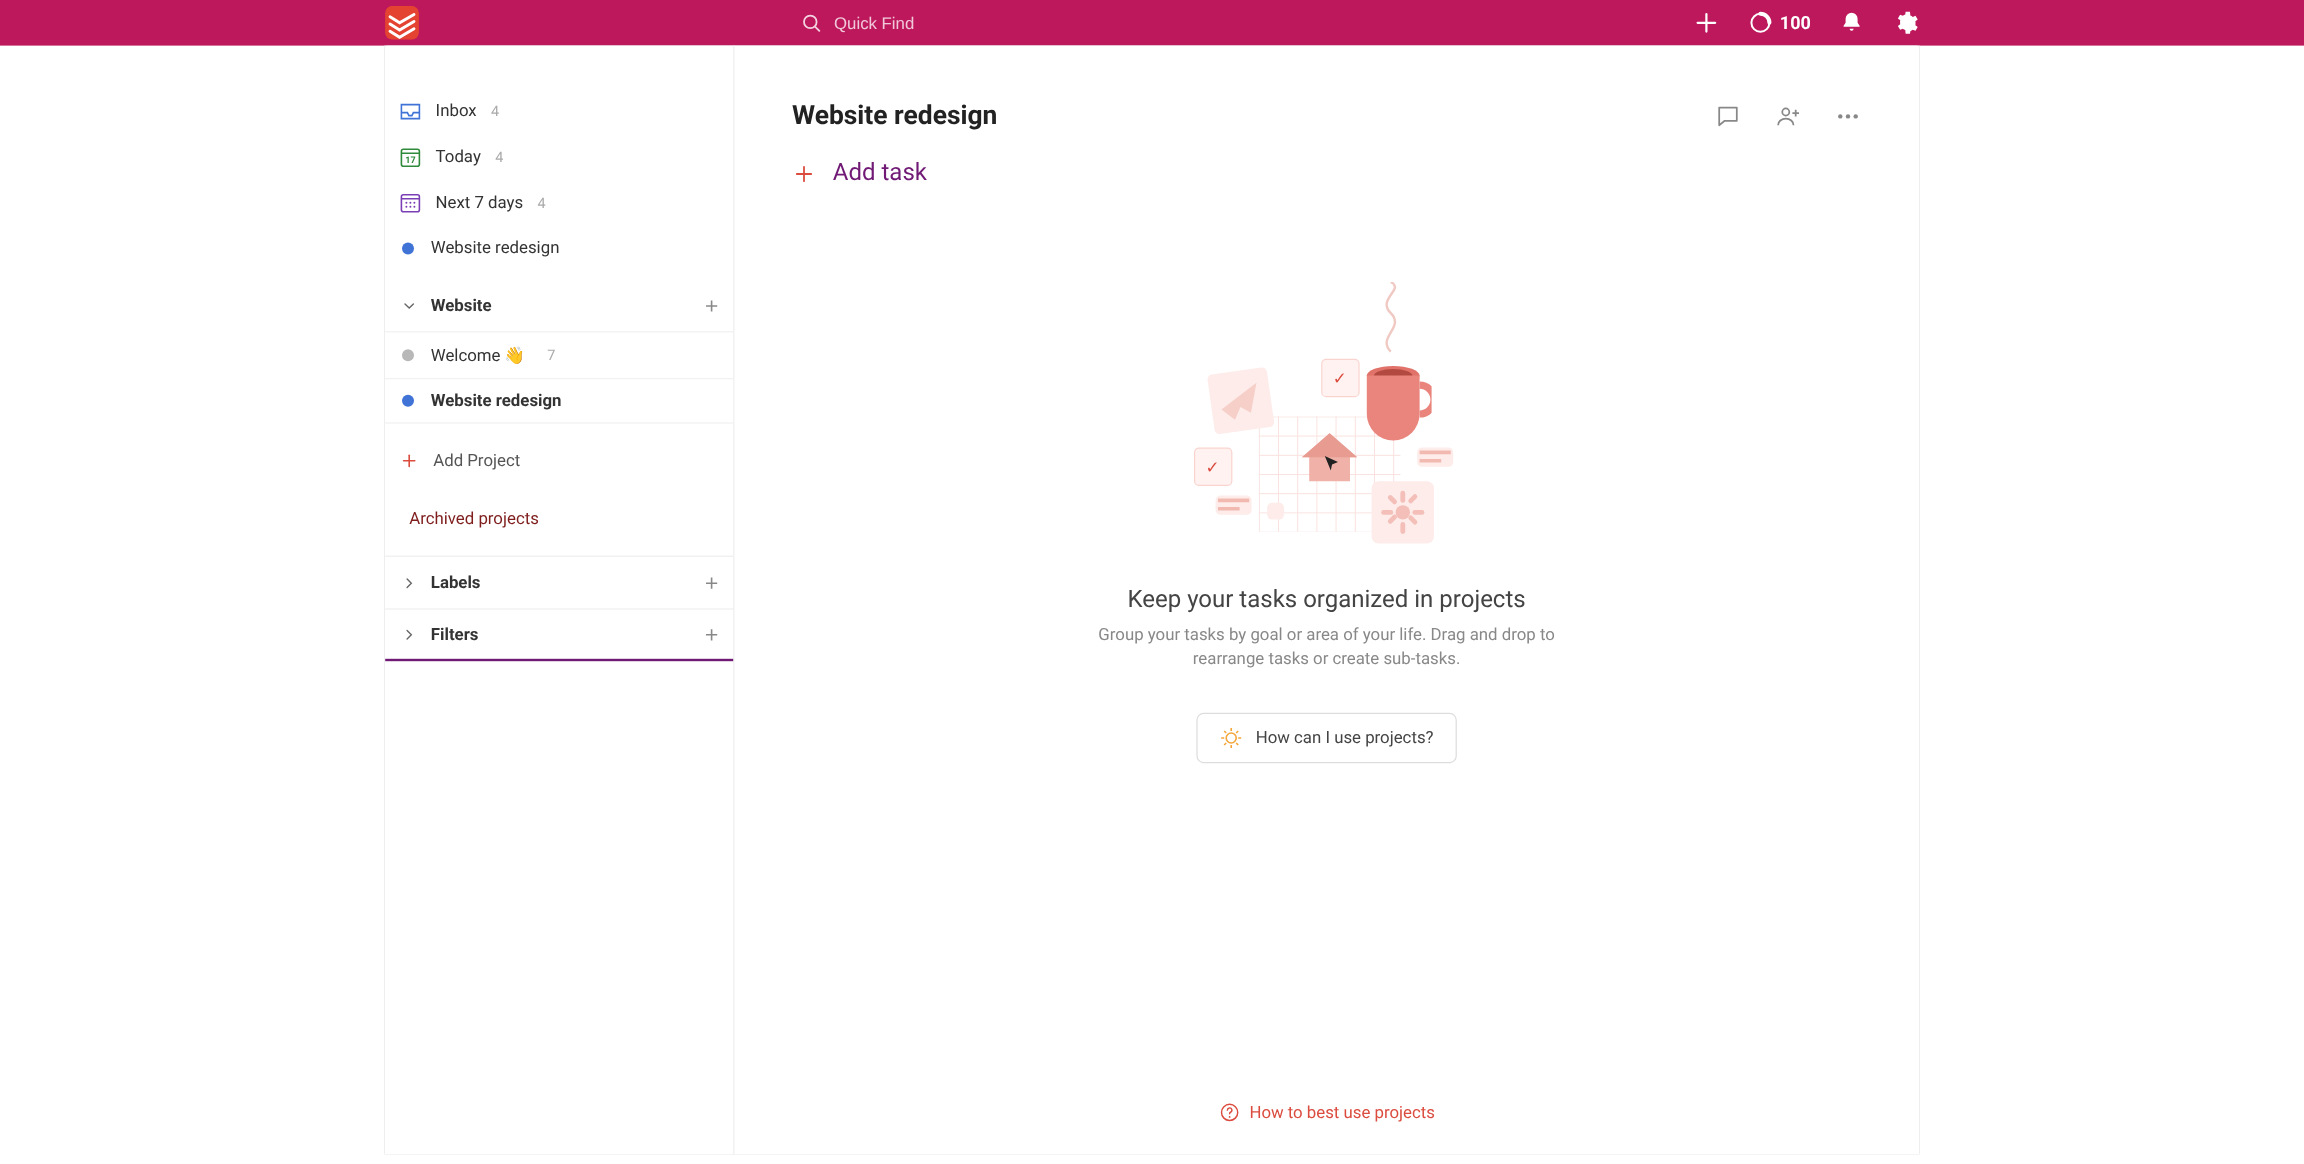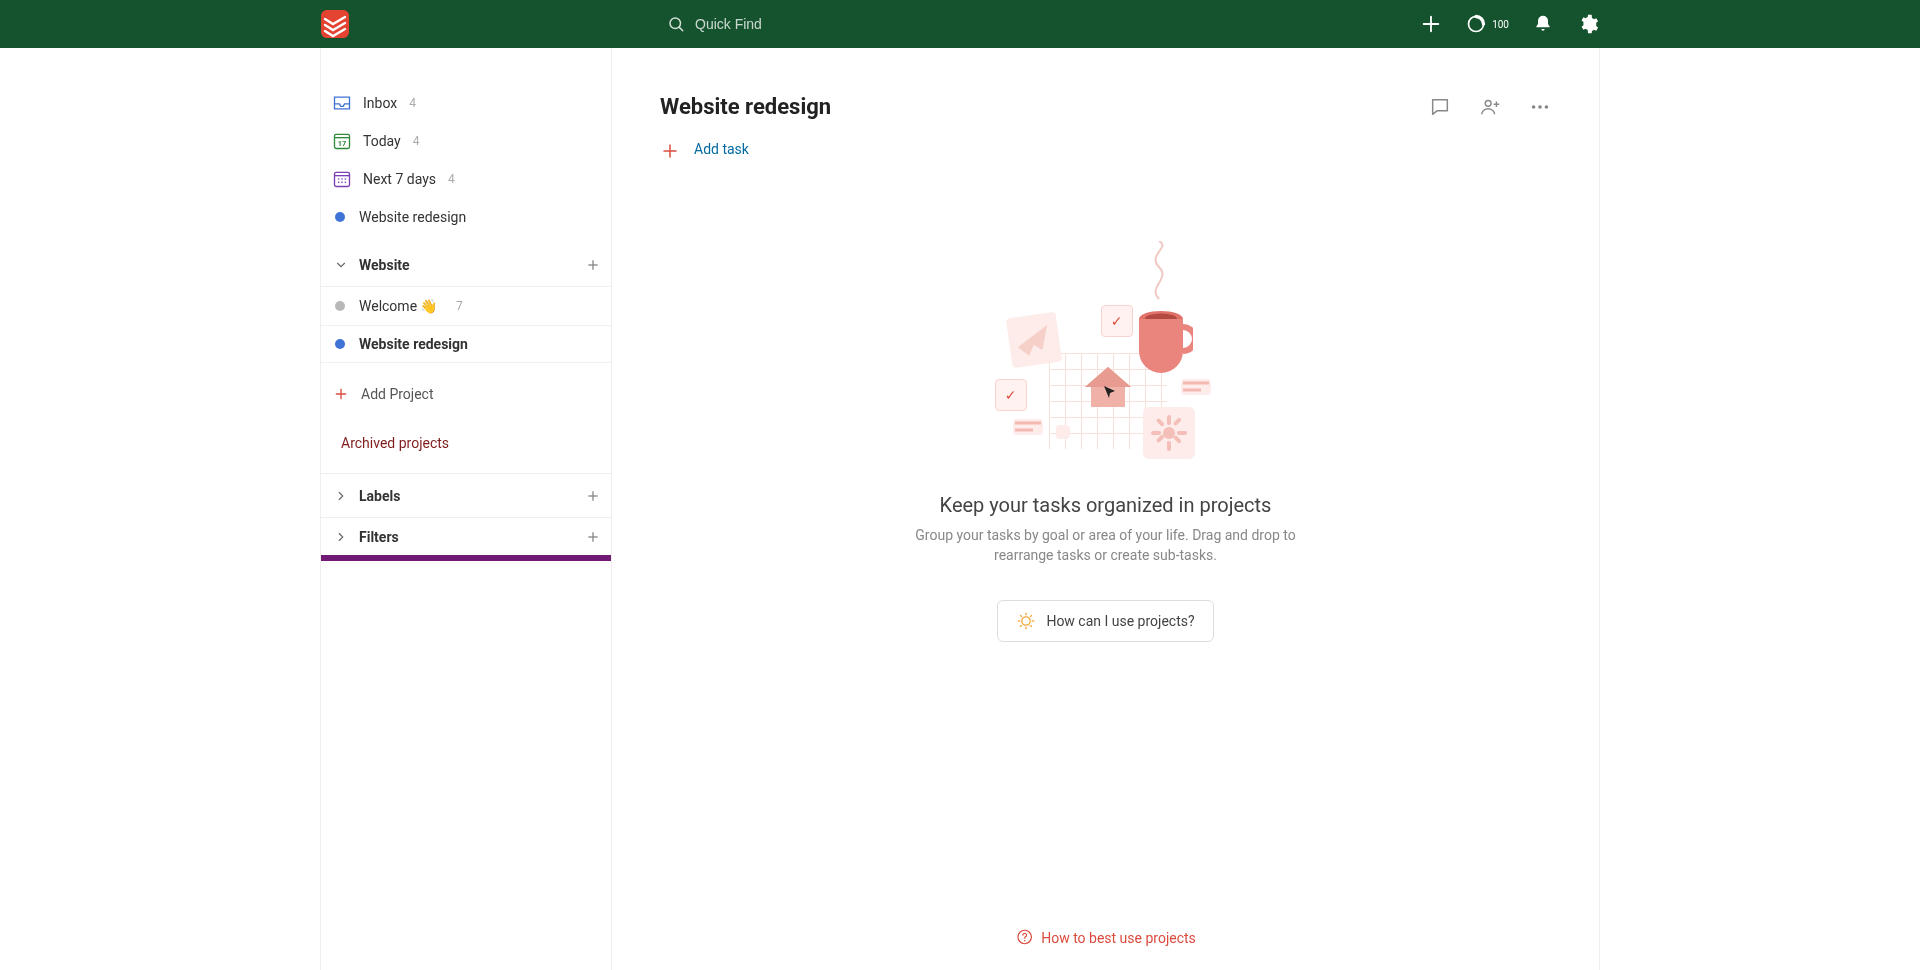--- a/index.html
+++ b/index.html
@@ -8,22 +8,22 @@
     height: 970px;
     font-family: -apple-system, BlinkMacSystemFont, "Segoe UI", Roboto, "Helvetica Neue", Arial, sans-serif;
     font-size: 14px;
     color: #333;
     background: #fff;
     overflow: hidden;
   }
 
   
   .topbar {
-    height: 48px;
-    background: #14532d;
+    height: 38px;
+    background: #be185d;
     display: flex;
     align-items: center;
     padding: 0 24px;
   }
   .topbar-inner {
     width: 1278px;
     margin: 0 auto;
     display: flex;
     align-items: center;
     height: 100%;
@@ -56,21 +56,21 @@
   .search-input::placeholder { color: rgba(255,255,255,.85); }
   .topbar-right {
     margin-left: auto;
     display: flex;
     align-items: center;
     gap: 24px;
     color: #fff;
   }
   .karma {
     display: flex; align-items: center; gap: 6px;
-    font-size: 10px; font-weight: 400;
+    font-size: 15px; font-weight: 700;
   }
   .icon-btn { cursor: pointer; display:flex;align-items:center;justify-content:center;}
 
   
   .workspace {
     width: 1278px;
     margin: 0 auto;
     height: calc(970px - 46px);
     display: flex;
     box-shadow: -1px 0 0 #eee, 1px 0 0 #eee;
@@ -162,25 +162,25 @@
     font-weight: 700;
     color: #222;
   }
   .project-actions {
     margin-left: auto;
     display: flex;
     gap: 28px;
     color: #888;
   }
   .add-task-row {
-    display: flex; align-items: flex-start;
+    display: flex; align-items: flex-end;
     gap: 14px;
-    color: #0369a1;
-    cursor: pointer;
-    font-size: 14px;
+    color: #701a75;
+    cursor: pointer;
+    font-size: 20px;
     padding: 4px 0 24px 0;
   }
   .add-task-row .plus-circle {
     width: 20px; height: 20px;
     color: #db4c3f;
     display:flex;align-items:center;justify-content:center;
   }
 
   .empty-wrap {
     margin-top: 60px;
@@ -398,21 +398,21 @@
       </span>
       <span>Labels</span>
       <span class="add-small icon-btn">
         <svg width="16" height="16" viewBox="0 0 24 24">
             <line x1="12" y1="5" x2="12" y2="19" stroke="#888" stroke-width="2"></line>
             <line x1="5" y1="12" x2="19" y2="12" stroke="#888" stroke-width="2"></line>
           </svg>
       </span>
     </div>
 
-    <div class="section-header section-divider" style="border-bottom:6px solid #701a75;">
+    <div class="section-header section-divider" style="border-bottom:2px solid #701a75;">
       <span class="chev">
         <svg width="14" height="14" viewBox="0 0 24 24">
             <path d="M9 6l6 6-6 6" stroke="#666" stroke-width="2" fill="none" stroke-linecap="round"></path>
           </svg>
       </span>
       <span>Filters</span>
       <span class="add-small icon-btn">
         <svg width="16" height="16" viewBox="0 0 24 24">
             <line x1="12" y1="5" x2="12" y2="19" stroke="#888" stroke-width="2"></line>
             <line x1="5" y1="12" x2="19" y2="12" stroke="#888" stroke-width="2"></line>

